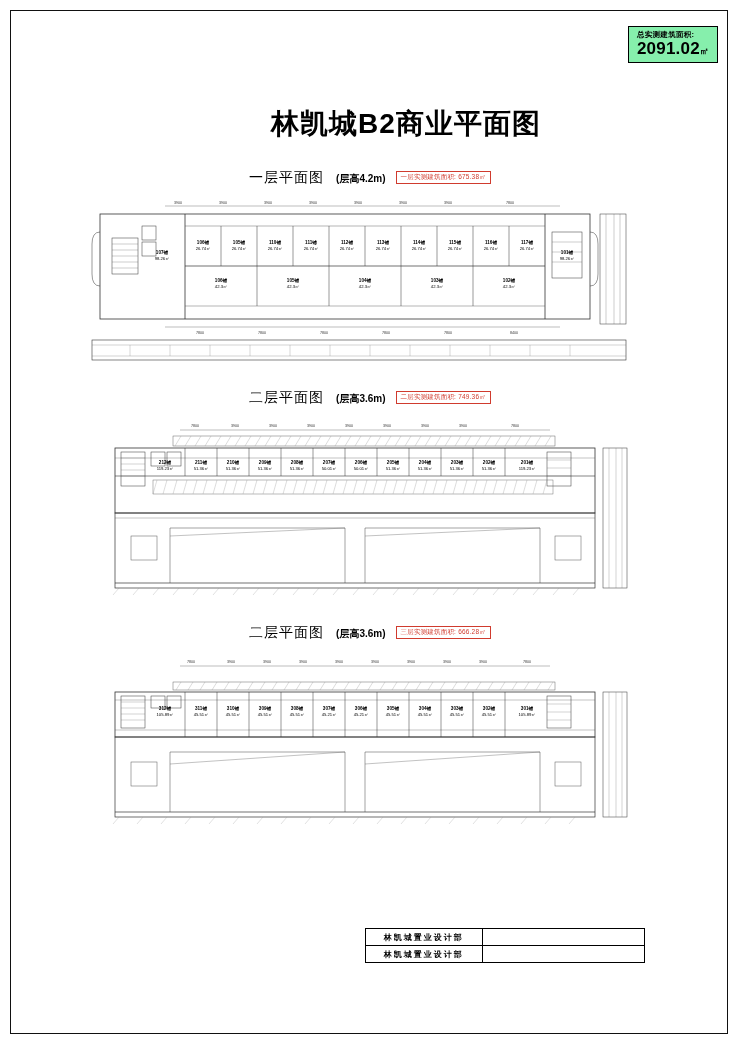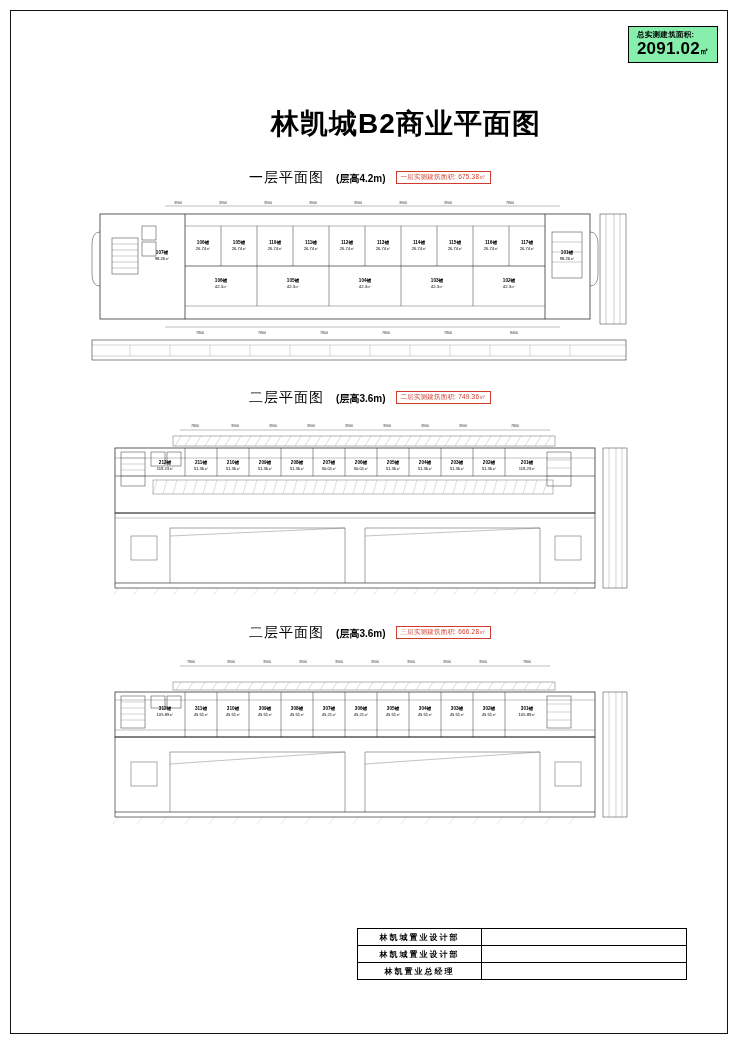--- a/index.html
+++ b/index.html
@@ -101,22 +101,22 @@
 
   
   .plan {
     position: absolute;
   }
   .plan svg { display: block; }
 
   
   .sig-table {
     position: absolute;
-    left: 357px; top: 928px;
-    width: 330px;
+    left: 365px; top: 928px;
+    width: 280px;
     border-collapse: collapse;
   }
   .sig-table td {
     border: 0.9px solid #000;
     height: 16px;
     font-size: 8px;
     font-weight: bold;
     padding: 0 4px;
     letter-spacing: 2px;
     white-space: nowrap;
@@ -726,19 +726,15 @@
   <table class="sig-table">
     <tbody>
         <tr>
       <td class="label">林凯城置业设计部</td>
       <td class="value"></td>
     </tr>
     <tr>
       <td class="label">林凯城置业设计部</td>
       <td class="value"></td>
     </tr>
-    <tr>
-      <td class="label">林凯置业总经理</td>
-      <td class="value"></td>
-    </tr>
   </tbody>
     </table>
 </div>
 
 </body></html>

